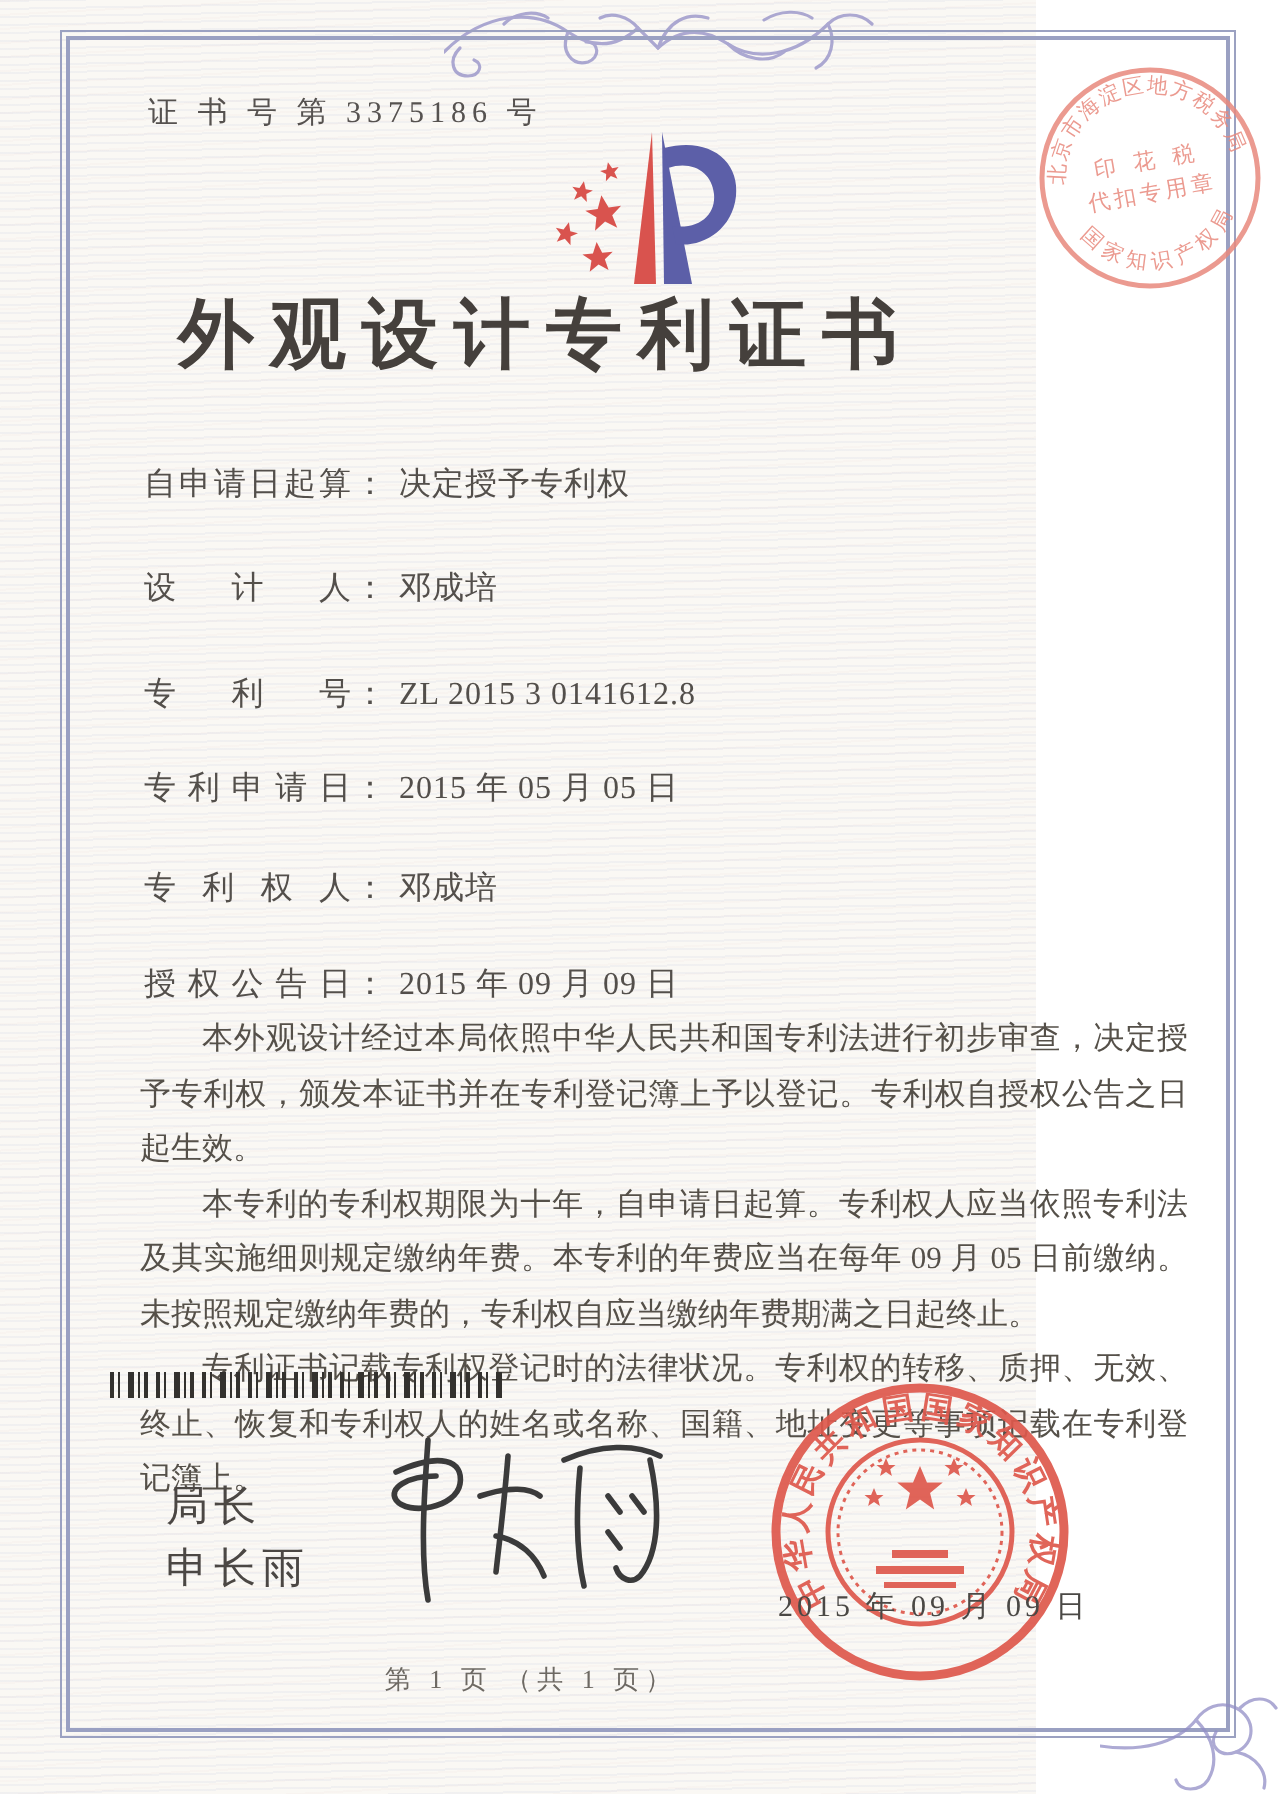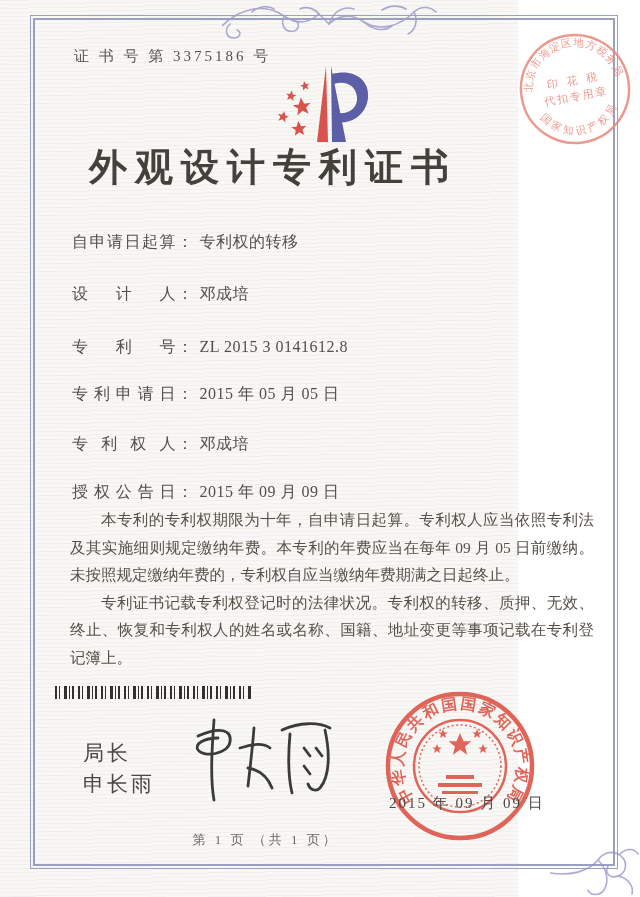--- a/index.html
+++ b/index.html
@@ -99,40 +99,41 @@
       <text font-size="10.5" letter-spacing="3">
         <textPath href="#taxBottomArc" startOffset="50%" text-anchor="middle">国家知识产权局</textPath>
       </text>
     </g>
   </svg>
 
   <div class="title">外观设计专利证书</div>
 
   <div class="fields">
     <div class="field" style="top:232px">
-      <span class="flabel">自申请日起算</span><span class="fsep">：</span><span>专利权的转移</span>
+      <span class="flabel">自申请日起算</span><span class="fsep">：</span><span>决定授予专利权</span>
     </div>
     <div class="field" style="top:284px">
       <span class="flabel">设计人</span><span class="fsep">：</span><span>邓成培</span>
     </div>
     <div class="field" style="top:337px">
       <span class="flabel">专利号</span><span class="fsep">：</span><span>ZL 2015 3 0141612.8</span>
     </div>
     <div class="field" style="top:384px">
       <span class="flabel">专利申请日</span><span class="fsep">：</span><span>2015 年 05 月 05 日</span>
     </div>
     <div class="field" style="top:434px">
       <span class="flabel">专利权人</span><span class="fsep">：</span><span>邓成培</span>
     </div>
     <div class="field" style="top:482px">
       <span class="flabel">授权公告日</span><span class="fsep">：</span><span>2015 年 09 月 09 日</span>
     </div>
   </div>
 
   <div class="body-text">
+    <p>本外观设计经过本局依照中华人民共和国专利法进行初步审查，决定授予专利权，颁发本证书并在专利登记簿上予以登记。专利权自授权公告之日起生效。</p>
     <p>本专利的专利权期限为十年，自申请日起算。专利权人应当依照专利法及其实施细则规定缴纳年费。本专利的年费应当在每年 09 月 05 日前缴纳。未按照规定缴纳年费的，专利权自应当缴纳年费期满之日起终止。</p>
     <p>专利证书记载专利权登记时的法律状况。专利权的转移、质押、无效、终止、恢复和专利权人的姓名或名称、国籍、地址变更等事项记载在专利登记簿上。</p>
   </div>
 
   <div class="barcode"></div>
 
   <div class="director">
     <div>局长</div>
     <div>申长雨</div>
   </div>

